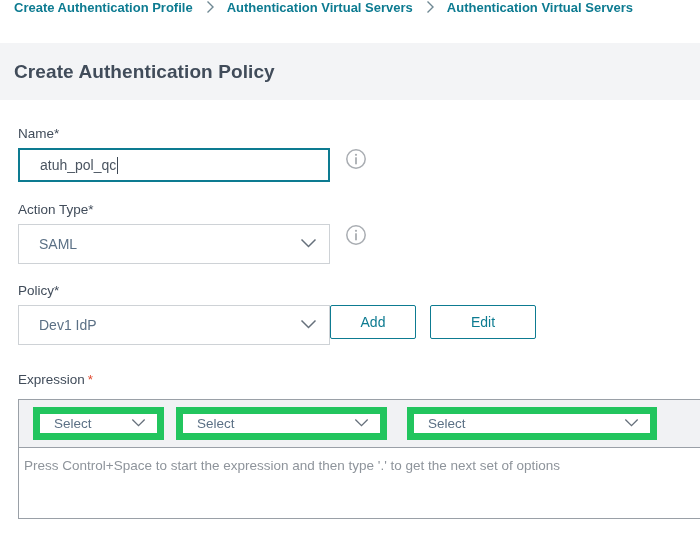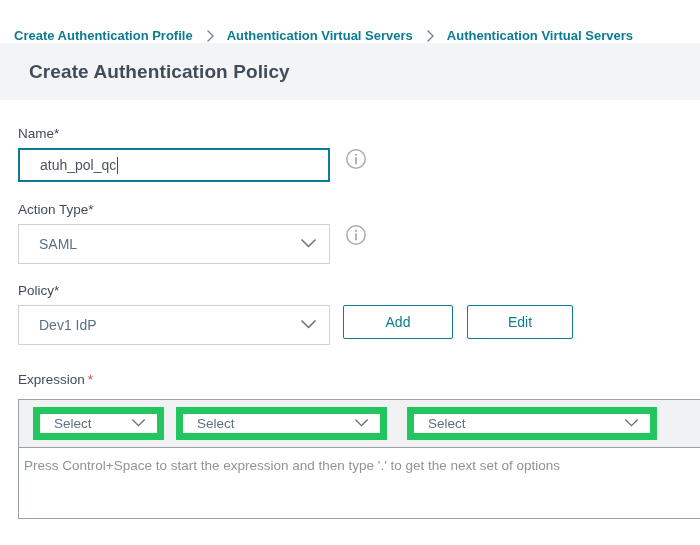--- a/index.html
+++ b/index.html
@@ -7,42 +7,42 @@
   body {
     font-family: "Liberation Sans", sans-serif;
     background: #ffffff;
     position: relative;
   }
 
   
   .breadcrumb {
     height: 43px;
     display: flex;
-    align-items: flex-end;
+    align-items: flex-start;
     padding: 0 0 0 14px;
     gap: 11px;
     white-space: nowrap;
     overflow: hidden;
   }
   .crumb {
     color: #0d7b91;
     font-size: 13px;
     font-weight: bold;
     cursor: pointer;
     flex: 0 0 auto;
   }
   .crumb-sep { flex: 0 0 auto; display: flex; align-items: center; }
 
   
   .header-bar {
     background: #f3f4f6;
     height: 57px;
     display: flex;
     align-items: center;
-    padding: 0 29px;
+    padding: 0 14px;
   }
   .header-title {
     font-size: 19px;
     font-weight: bold;
     color: #414c5a;
     letter-spacing: 0.1px;
   }
 
   
   .form { padding: 26px 0 0 18px; }
@@ -95,21 +95,21 @@
   .btn {
     height: 34px;
     background: #fff;
     border: 1px solid #0d7b91;
     border-radius: 2px;
     color: #0d7b91;
     font-size: 14px;
     font-family: "Liberation Sans", sans-serif;
     cursor: pointer;
   }
-  .btn-add { width: 110px; margin-left: 13px; }
+  .btn-add { width: 86px; }
   .btn-edit { width: 106px; margin-left: 14px; }
 
   .expr-label-row { display: flex; align-items: baseline; margin-bottom: 12px; }
   .required-mark { color: #e0492f; font-size: 13.5px; margin-left: 3px; }
 
   .expr-editor { width: 690px; }
   .expr-toolbar {
     background: #f1f2f4;
     border: 1px solid #9aa0a7;
     height: 49px;

